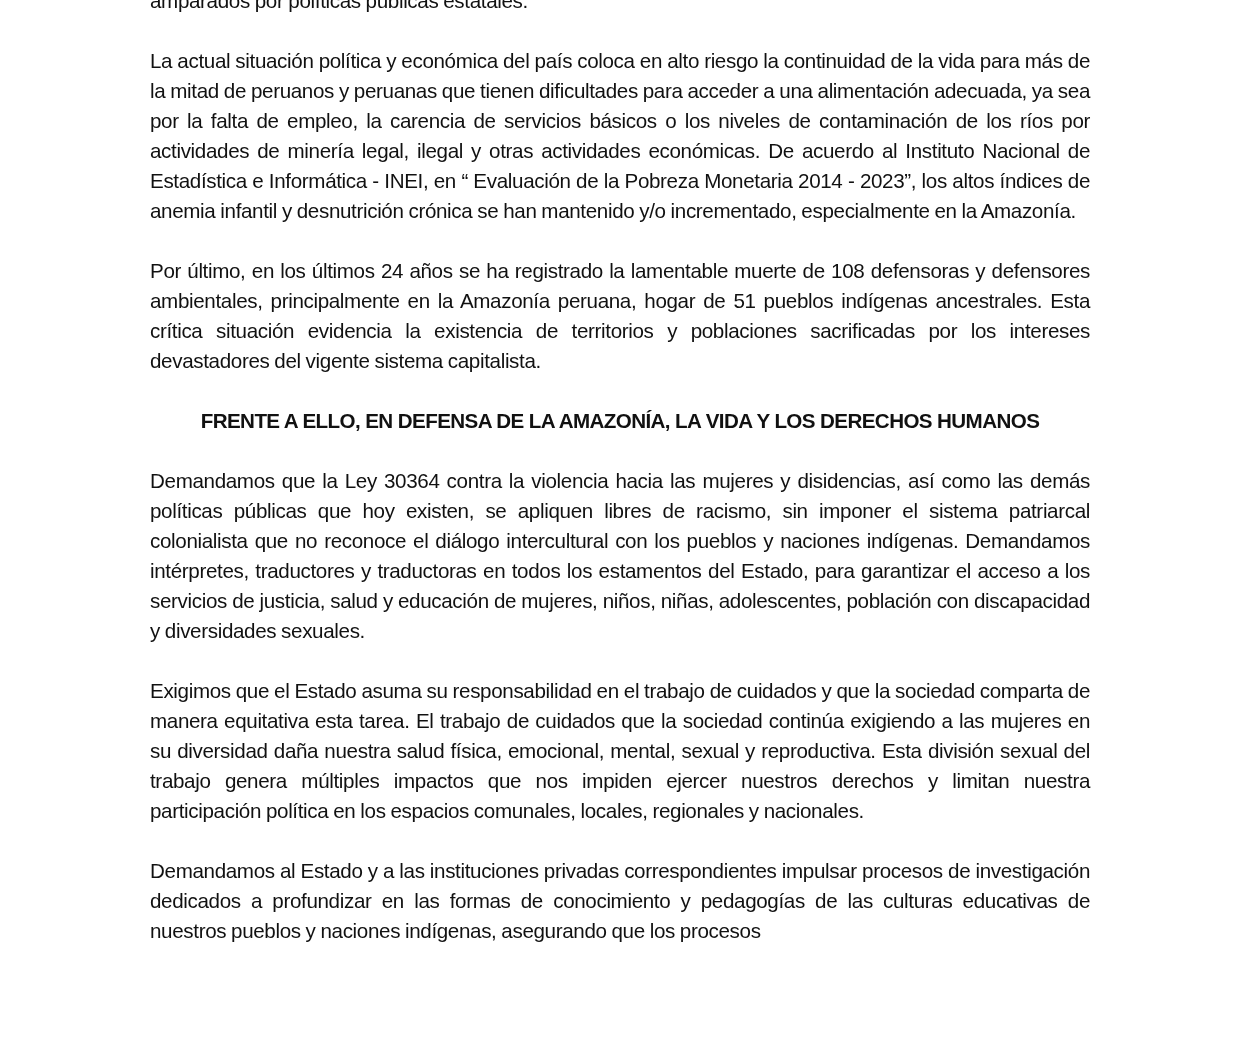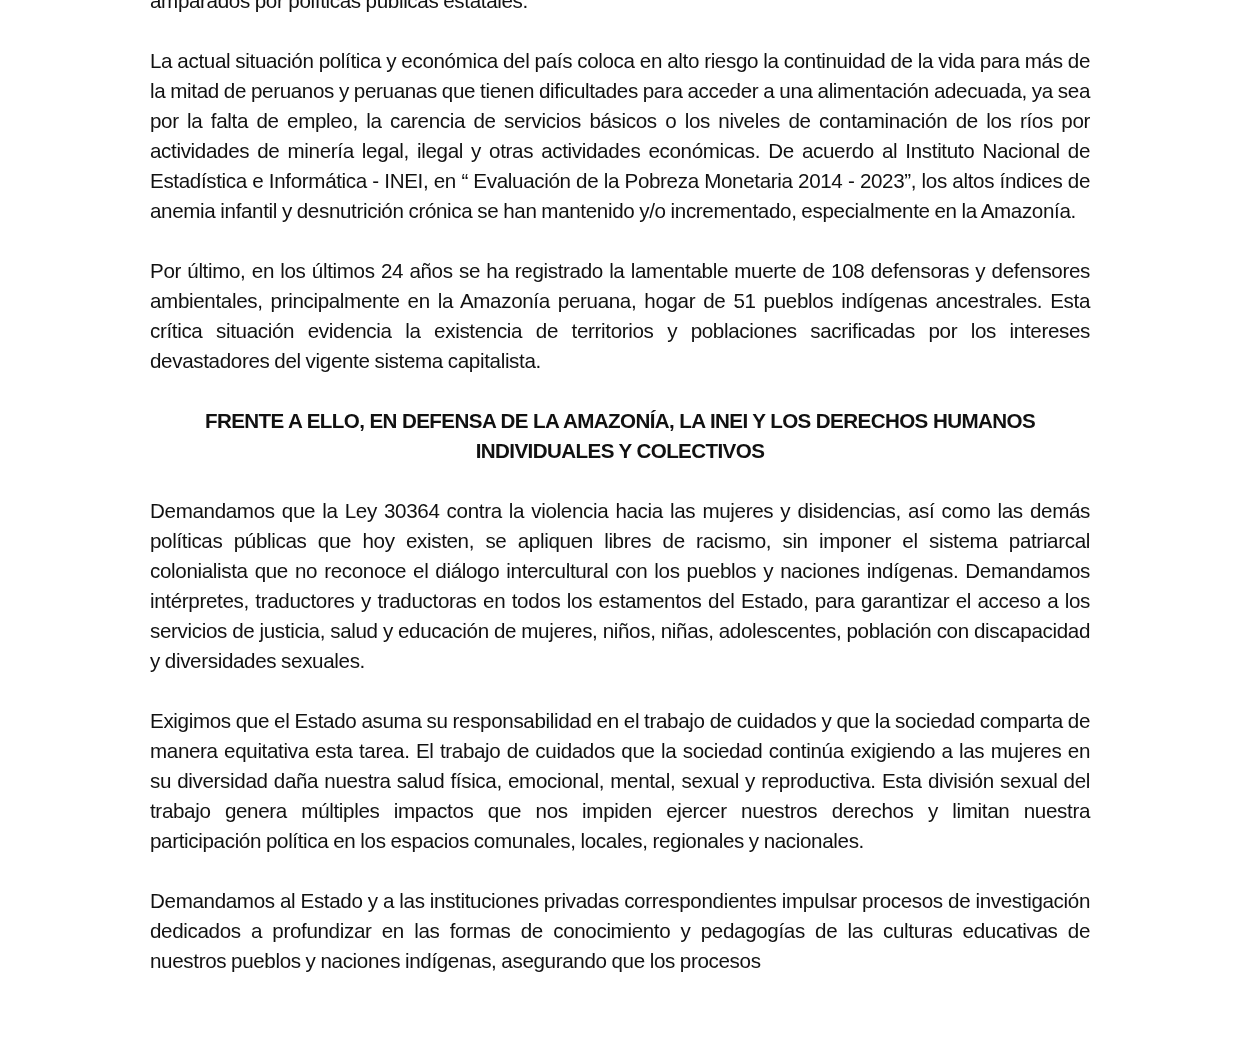--- a/index.html
+++ b/index.html
@@ -42,19 +42,18 @@
     .heading span { display: block; }
   </style>
 </head>
 <body>
 
 <div class="page">
   <p class="line-block" style="margin-bottom:30px;">amparados por políticas públicas estatales.</p>
   <p class="line-block">La actual situación política y económica del país coloca en alto riesgo la continuidad de la vida para más de la mitad de peruanos y peruanas que tienen dificultades para acceder a una alimentación adecuada, ya sea por la falta de empleo, la carencia de servicios básicos o los niveles de contaminación de los ríos por actividades de minería legal, ilegal y otras actividades económicas. De acuerdo al Instituto Nacional de Estadística e Informática - INEI, en “ Evaluación de la Pobreza Monetaria 2014 - 2023”,  los altos  índices de anemia infantil y desnutrición crónica se han mantenido y/o incrementado, especialmente en la Amazonía.</p>
   <p class="line-block">Por último, en los últimos 24 años se ha registrado la lamentable muerte de 108 defensoras y defensores ambientales, principalmente en la Amazonía peruana, hogar de 51 pueblos indígenas ancestrales. Esta crítica situación evidencia la existencia de territorios y poblaciones sacrificadas por los intereses devastadores del vigente sistema capitalista.</p>
   <h2 class="heading">
-    <span>FRENTE A ELLO, EN DEFENSA DE LA AMAZONÍA, LA INEI Y LOS DERECHOS HUMANOS</span>
-    <span>INDIVIDUALES Y COLECTIVOS</span>
+    <span>FRENTE A ELLO, EN DEFENSA DE LA AMAZONÍA, LA VIDA Y LOS DERECHOS HUMANOS</span>
   </h2>
   <p class="line-block">Demandamos que la Ley 30364 contra la violencia hacia las mujeres y disidencias, así como las demás políticas públicas que hoy existen, se apliquen libres de racismo, sin imponer el sistema patriarcal colonialista que no reconoce el diálogo intercultural con los pueblos y naciones indígenas. Demandamos intérpretes, traductores y traductoras en todos los estamentos del Estado, para garantizar el acceso a los servicios de justicia, salud y educación de mujeres, niños, niñas, adolescentes, población con discapacidad y diversidades sexuales.</p>
   <p class="line-block">Exigimos que el Estado asuma su responsabilidad en el trabajo de cuidados y que la sociedad comparta de manera equitativa esta tarea. El trabajo de cuidados que la sociedad continúa exigiendo a las mujeres en su diversidad daña nuestra salud física, emocional, mental, sexual y reproductiva. Esta división sexual del trabajo genera múltiples impactos que nos impiden ejercer nuestros derechos y limitan nuestra participación política en los espacios comunales, locales, regionales y nacionales.</p>
   <p class="line-block">Demandamos al Estado y a las instituciones privadas correspondientes impulsar procesos de investigación dedicados a profundizar en las formas de conocimiento y pedagogías de las culturas educativas de nuestros pueblos y naciones indígenas, asegurando que los procesos</p>
 </div>
 
 </body></html>

